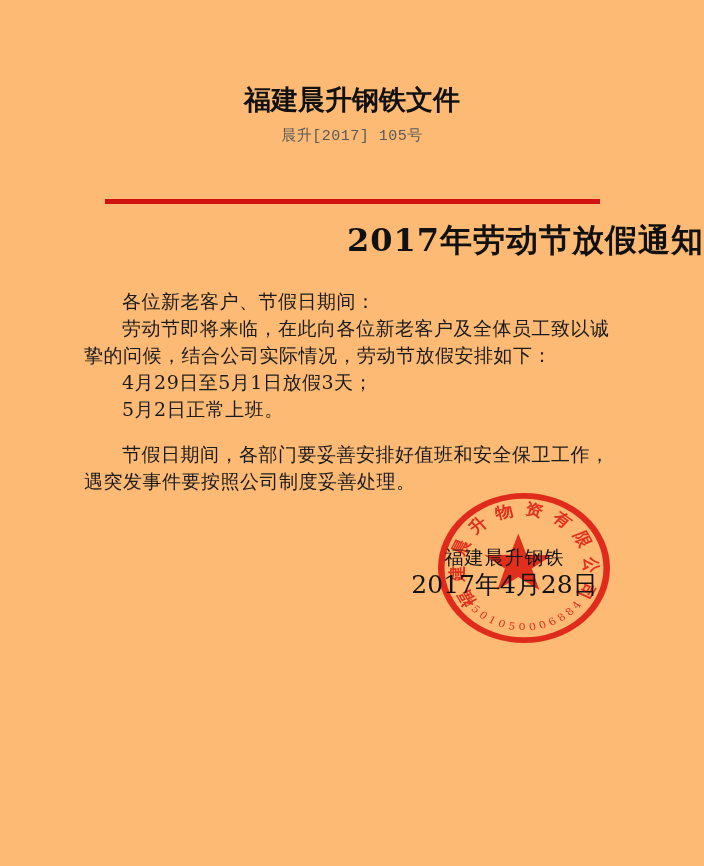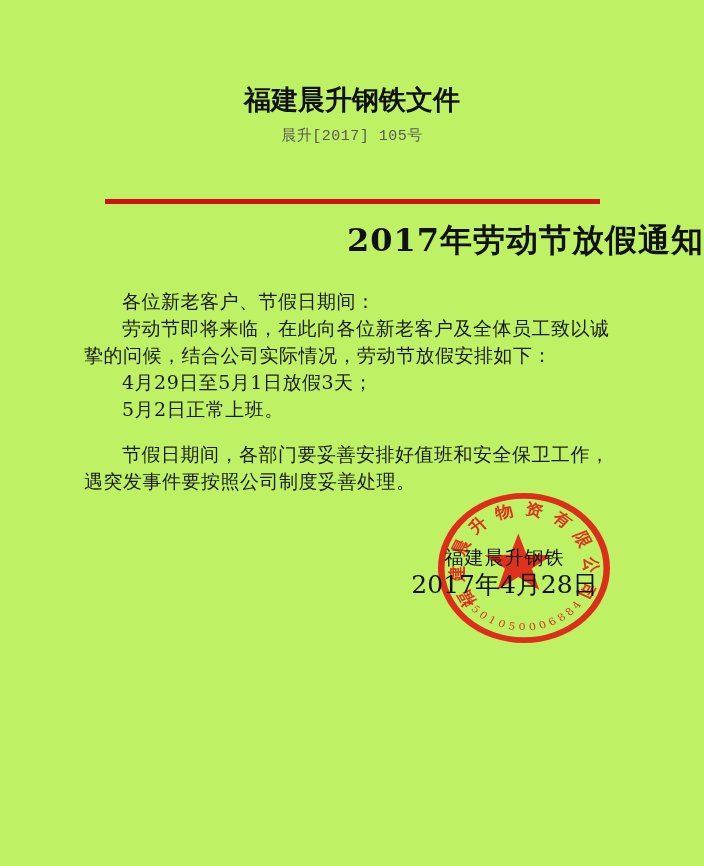--- a/index.html
+++ b/index.html
@@ -3,21 +3,21 @@
 <meta charset="utf-8">
 <style>
   * { margin: 0; padding: 0; box-sizing: border-box; }
   html, body { background: #ffffff; }
   body {
     width: 704px; height: 866px;
     position: relative; overflow: hidden;
     font-family: "DejaVu Serif", "Liberation Serif", serif;
     color: #1a1a1a;
   }
-  .page { position: absolute; inset: 0; background: #bef264; }
+  .page { position: absolute; inset: 0; background: #fdba74; }
 
   .org-title {
     position: absolute; top: 85px; left: 0; width: 704px;
     text-align: center;
     font-size: 27px; font-weight: bold; line-height: 30px;
     color: #111111;
   }
   .doc-number {
     position: absolute; top: 128px; left: 0; width: 704px;
     text-align: center;

